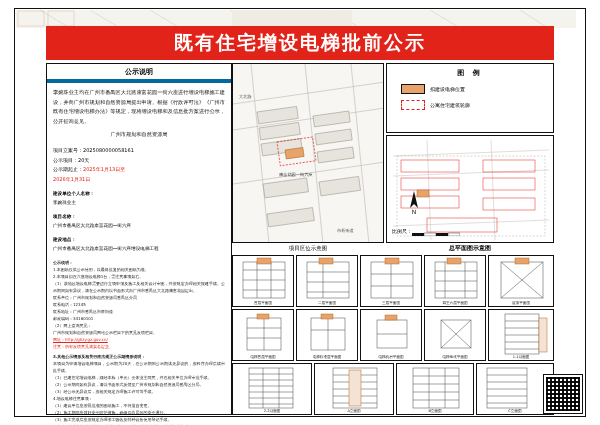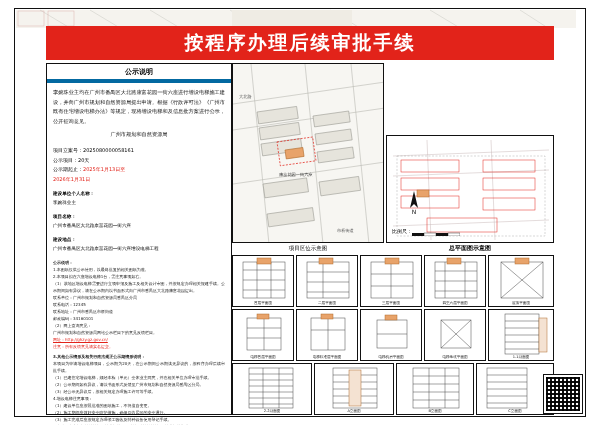--- a/index.html
+++ b/index.html
@@ -66,21 +66,21 @@
       <path d="M40,10 L70,28 M90,10 L120,28 M150,10 L180,28 M230,10 L260,28 M330,10 L360,28 M430,10 L460,28 M520,10 L548,28"></path>
       <rect x="232" y="10" width="120" height="18" fill="#efece4" stroke="none"></rect>
     </g>
     <g stroke="#d8a5a0" fill="none" stroke-width="0.4">
       <rect x="18" y="11" width="26" height="15"></rect>
       <rect x="48" y="11" width="26" height="15"></rect>
     </g>
   </svg>
 
   <div class="titlebar">
-    <span>按程序办理后续审批手续</span>
+    <span>既有住宅增设电梯批前公示</span>
   </div>
 
   <div class="leftpanel">
     <div class="lp-head">公示说明</div>
     <div class="lp-body">
       <div class="lp-para">李婉珠业主均在广州市番禺区大北路康富花园一街六座进行增设电梯施工建设，并向广州市规划和自然资源局提出申请。根据《行政许可法》《广州市既有住宅增设电梯办法》等规定，现将增设电梯和及信息批方案进行公示，公开征询意见。</div>
       <div class="lp-para" style="text-align:center;margin-top:3px;">广州市规划和自然资源局</div>
 
       <div class="lp-kv">
         <div><span>项目立案号：</span><span>2025080000058161</span></div>
@@ -156,20 +156,31 @@
       <g stroke="#e2231a" stroke-width="0.7" fill="none" stroke-dasharray="2,1.4">
         <rect x="44" y="78" width="36" height="24" transform="rotate(-8 44 78)"></rect>
       </g>
       <text x="46" y="112" font-size="4.2" fill="#333">康富花园一街六座</text>
       <text x="6" y="34" font-size="4.2" fill="#555">大北路</text>
       <text x="104" y="168" font-size="4.2" fill="#555">市桥街道</text>
     </svg>
   </div>
   <div class="mapcap">项目区位示意图</div>
 
+  <div class="legend">
+    <div class="lg-title">图 例</div>
+    <div class="lg-row">
+      <span class="sw orange"></span>
+      <span>拟建设电梯位置</span>
+    </div>
+    <div class="lg-row">
+      <span class="sw dash"></span>
+      <span>公寓住宅建筑轮廓</span>
+    </div>
+  </div>
 
   <div class="siteplan">
     <svg width="168" height="108">
       <rect x="0" y="0" width="168" height="108" fill="#fff"></rect>
       <g stroke="#c8b9b9" stroke-width="0.5" fill="none">
         <path d="M6,20 L162,14"></path>
           <path d="M6,40 L162,34"></path>
           <path d="M6,90 L162,84"></path>
         <path d="M40,4 L44,104"></path>
           <path d="M104,4 L108,104"></path>

